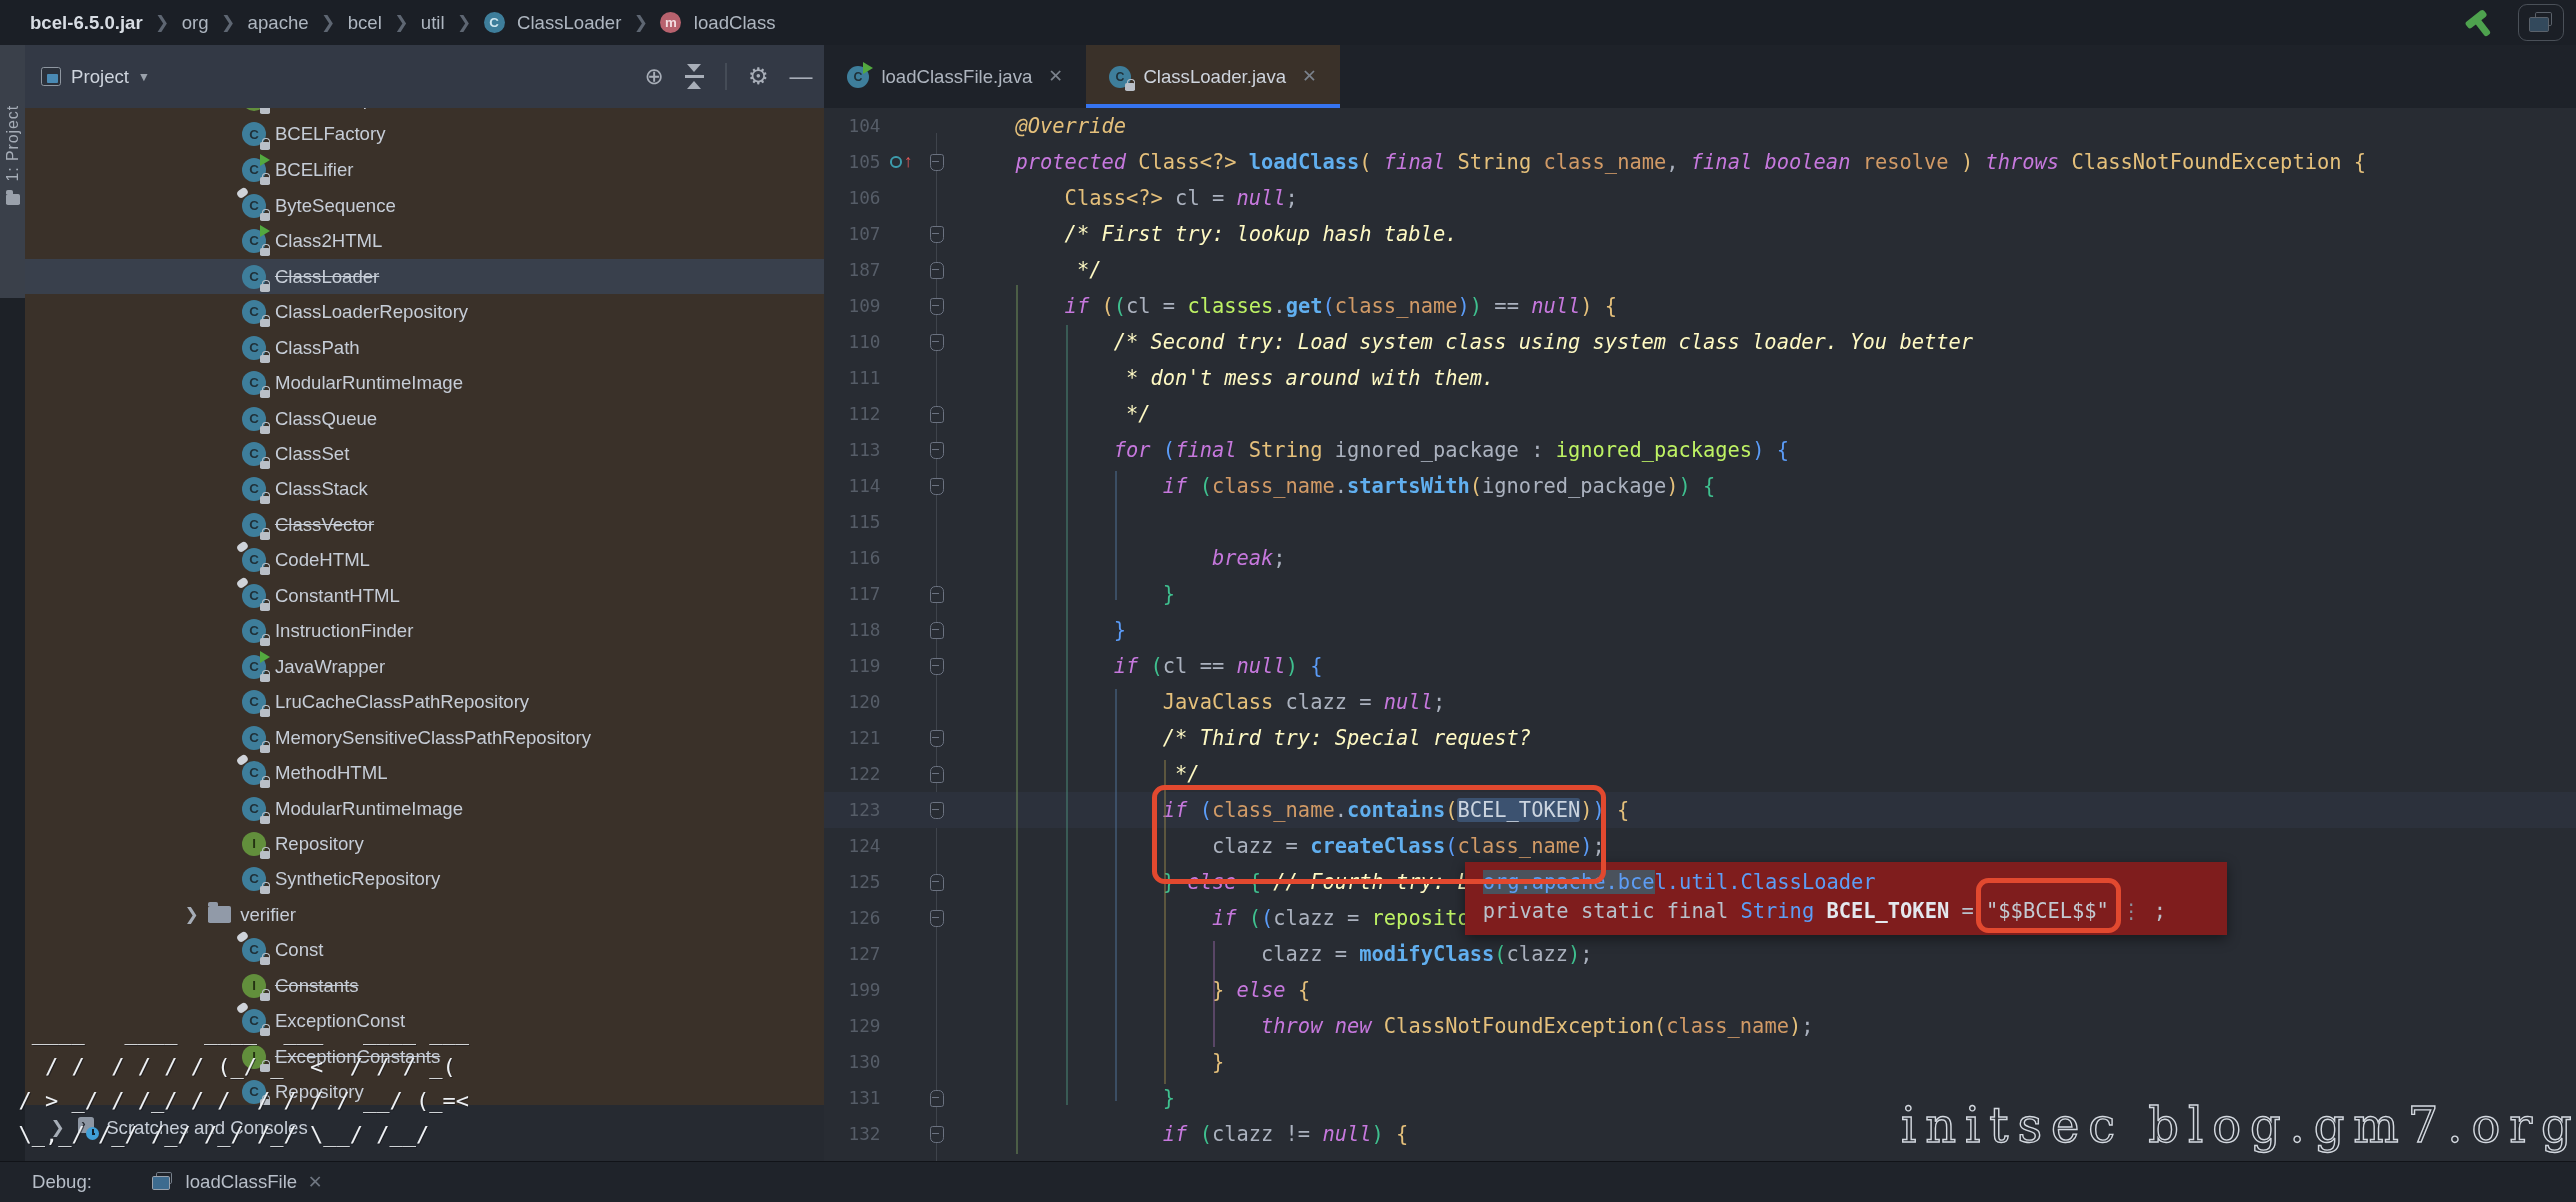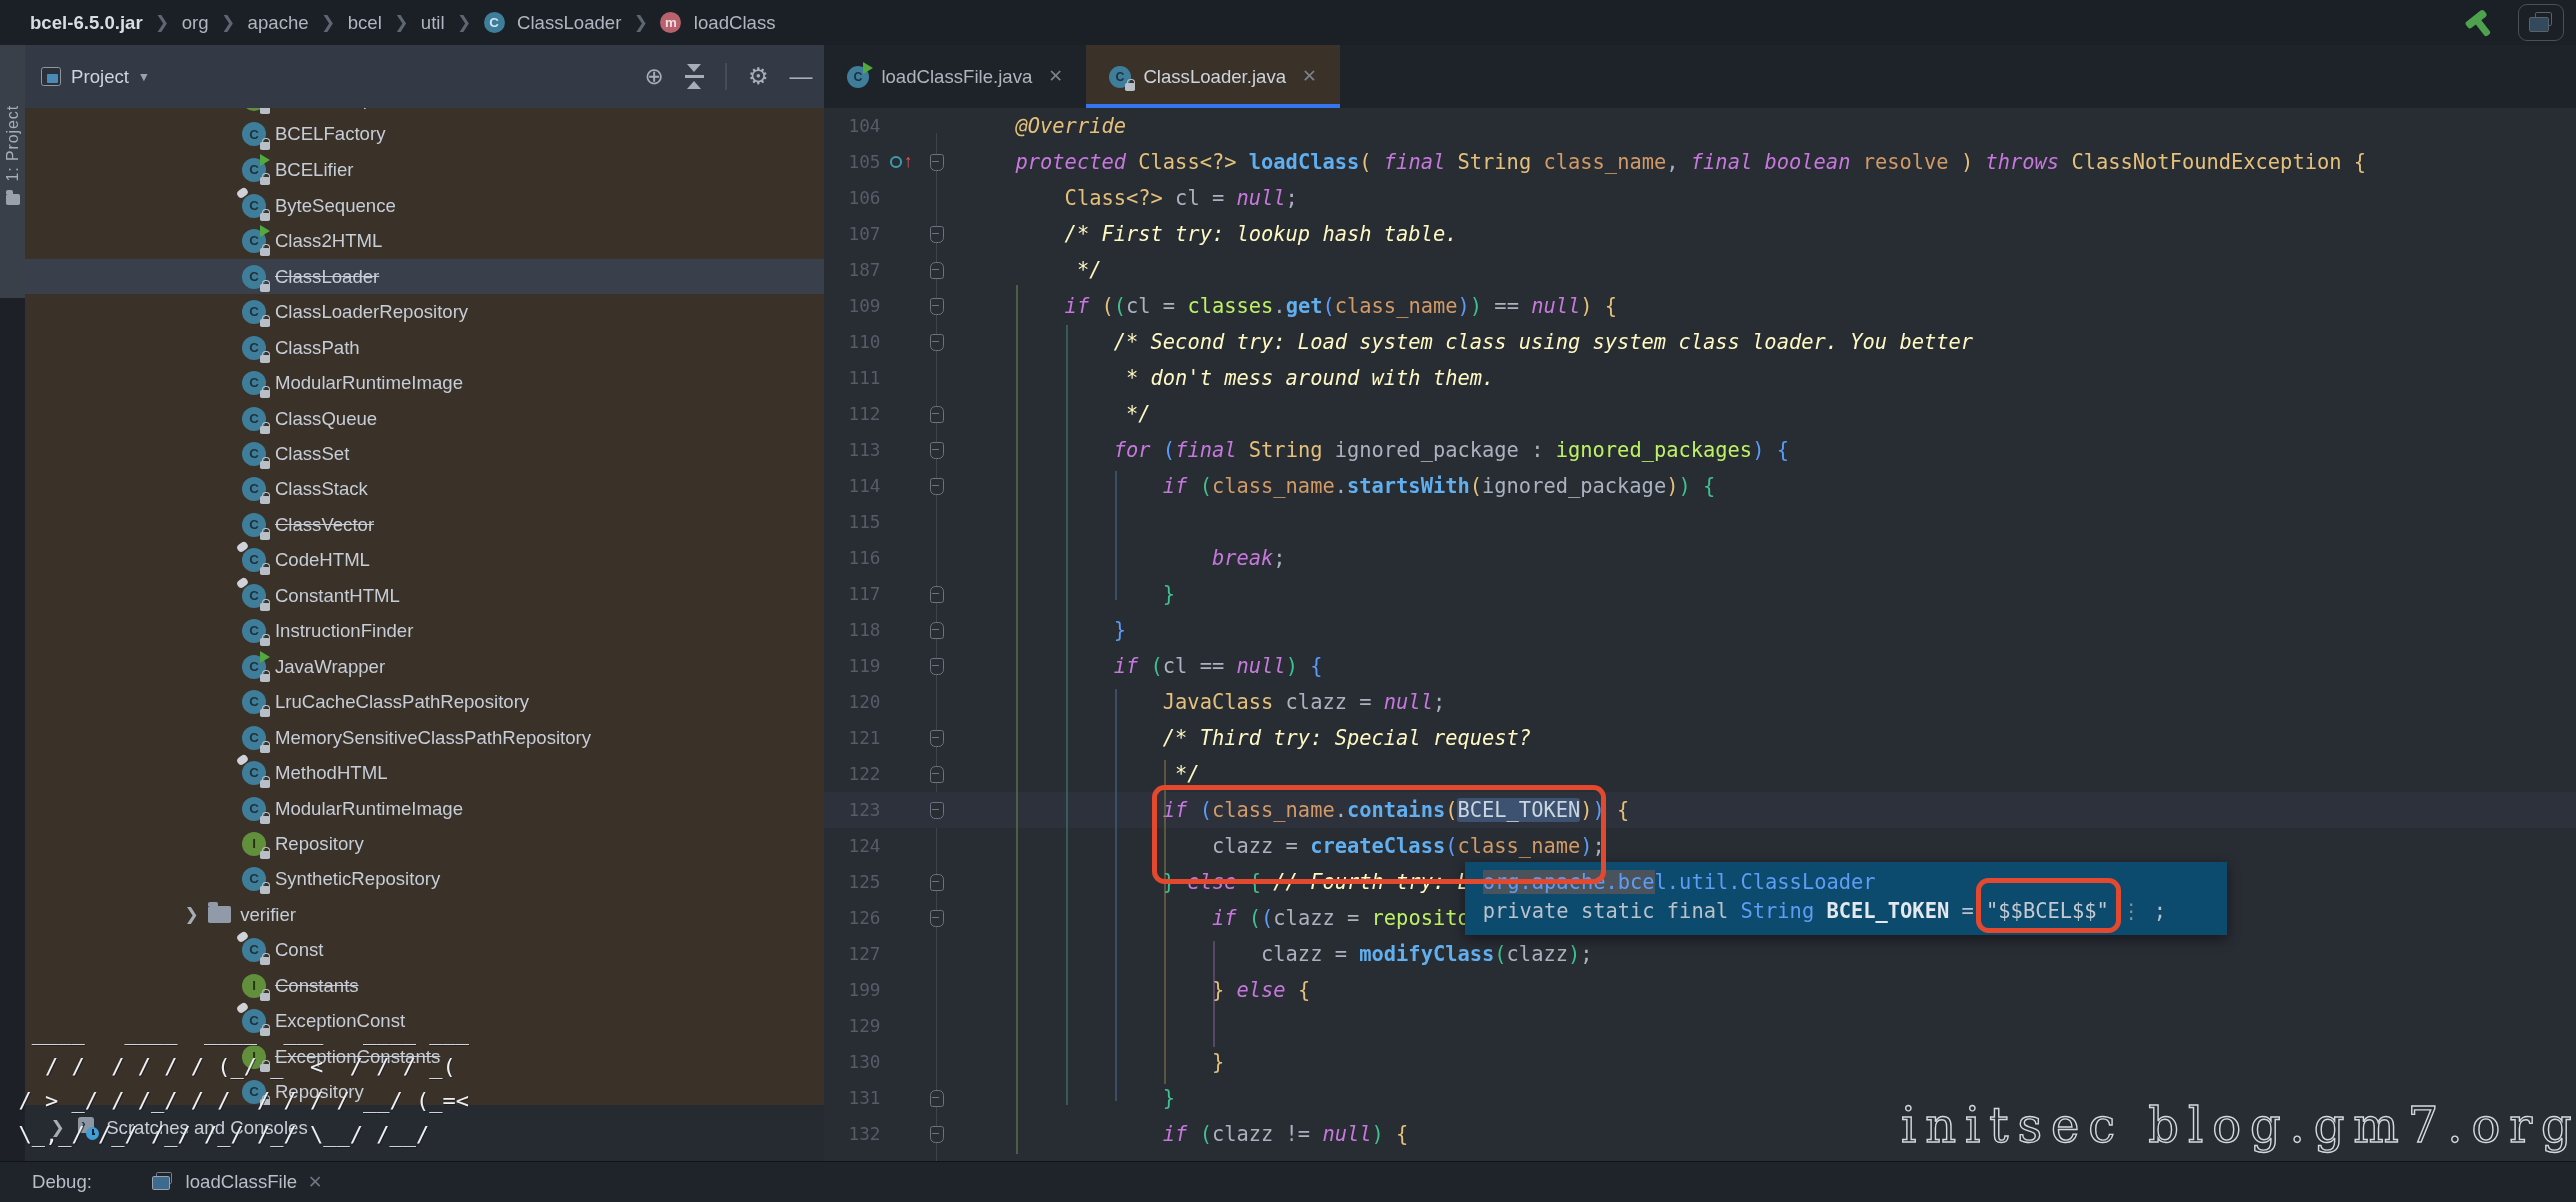--- a/index.html
+++ b/index.html
@@ -103,21 +103,21 @@
   .fmark.u { border-radius:5.3px 5.3px 2.7px 2.7px; }
   .fmark:before { content:""; position:absolute; left:1.8px; top:6.2px; width:7px; height:1.8px; background:#6b7280; }
   .eline pre { font:20.4px/36px "DejaVu Sans Mono", monospace; padding-left:12.4px; white-space:pre; }
   .tk-kw{color:#c678dd;font-style:italic} .tk-ty{color:#e5c07b} .tk-fn{color:#61afef;font-weight:600}
   .tk-fd{color:#bef264} .tk-pm{color:#d19a66} .tk-pl{color:#abb2bf} .tk-cm{color:#fef9c3;font-style:italic}
   .tk-ann{color:#e5c07b;font-style:italic} .tk-b1{color:#e5c07b} .tk-b2{color:#3fc08f} .tk-b3{color:#5b9cf8}
   .tk-sel{color:#ccd5e0;background:#3c5270;border-radius:2.7px}
   .iguide { position:absolute; width:1.8px; opacity:.5; }
 
   
-  .tooltip { position:absolute; left:1465px; top:862px; width:762px; height:73px; background:#0c4a6e;
+  .tooltip { position:absolute; left:1465px; top:862px; width:762px; height:73px; background:#7f1d1d;
              box-shadow:0 3.5px 12.4px rgba(0,0,0,.45); z-index:40; padding:6.2px 0 0 17.7px;
              font:20.4px/29px "DejaVu Sans Mono", monospace; }
   .tt-row1 { color:#5d9df5; white-space:pre; }
   .tt-row1 .tt-sel { background:#4a525c; }
   .tt-row2 { white-space:pre; }
   .tt-plain{color:#b9c1cb} .tt-type{color:#5d9df5} .tt-name{color:#e3e8ee;font-weight:bold}
   .tt-str{color:#c3cad2} .tt-dim{color:#8b929c}
 
   
   .redbox { position:absolute; border:5.3px solid #e2492f; border-radius:12.4px; z-index:60; }
@@ -624,20 +624,21 @@
       <div class="eline">
         <span class="lnum">199</span>
         <span class="ovrslot"></span>
         <span class="foldslot"></span>
         <pre><span class="tk-pl">                    </span><span class="tk-b1">}</span><span class="tk-pl"> </span><span class="tk-kw">else</span><span class="tk-pl"> </span><span class="tk-b1">{</span></pre>
       </div>
       <div class="eline">
         <span class="lnum">129</span>
         <span class="ovrslot"></span>
         <span class="foldslot"></span>
+        <pre><span class="tk-pl">                        </span><span class="tk-kw">throw</span><span class="tk-pl"> </span><span class="tk-kw">new</span><span class="tk-pl"> </span><span class="tk-ty">ClassNotFoundException</span><span class="tk-b1">(</span><span class="tk-pm">class_name</span><span class="tk-b1">)</span><span class="tk-pl">;</span></pre>
       </div>
       <div class="eline">
         <span class="lnum">130</span>
         <span class="ovrslot"></span>
         <span class="foldslot"></span>
         <pre><span class="tk-pl">                    </span><span class="tk-b1">}</span></pre>
       </div>
       <div class="eline">
         <span class="lnum">131</span>
         <span class="ovrslot"></span>

